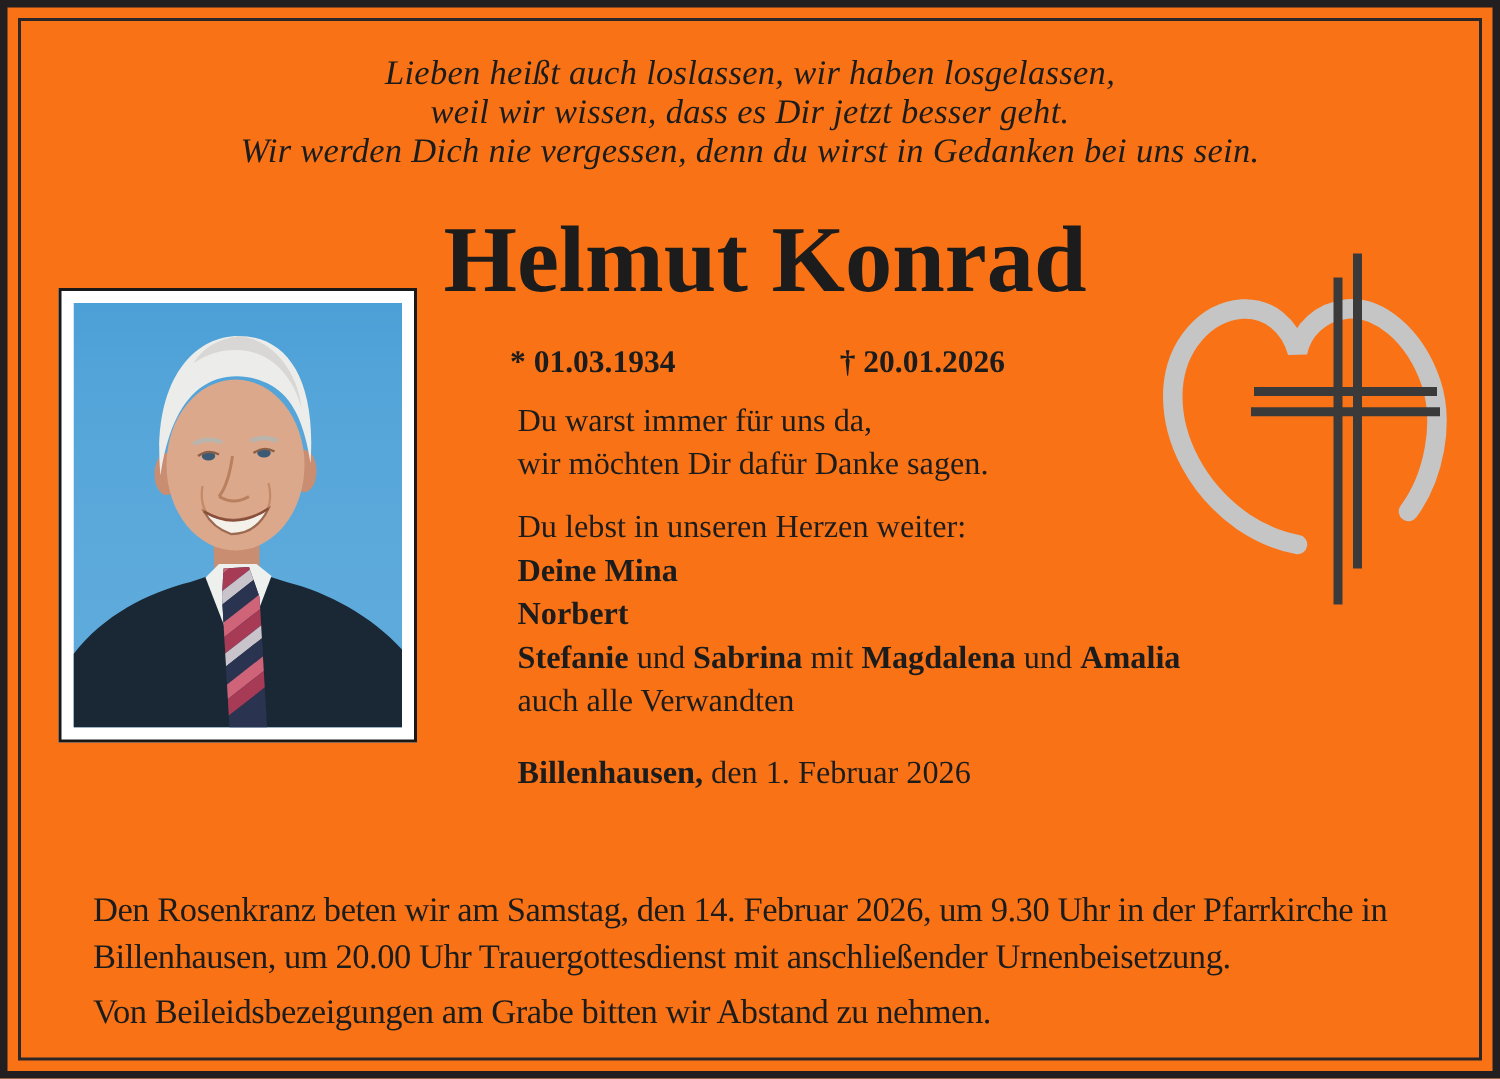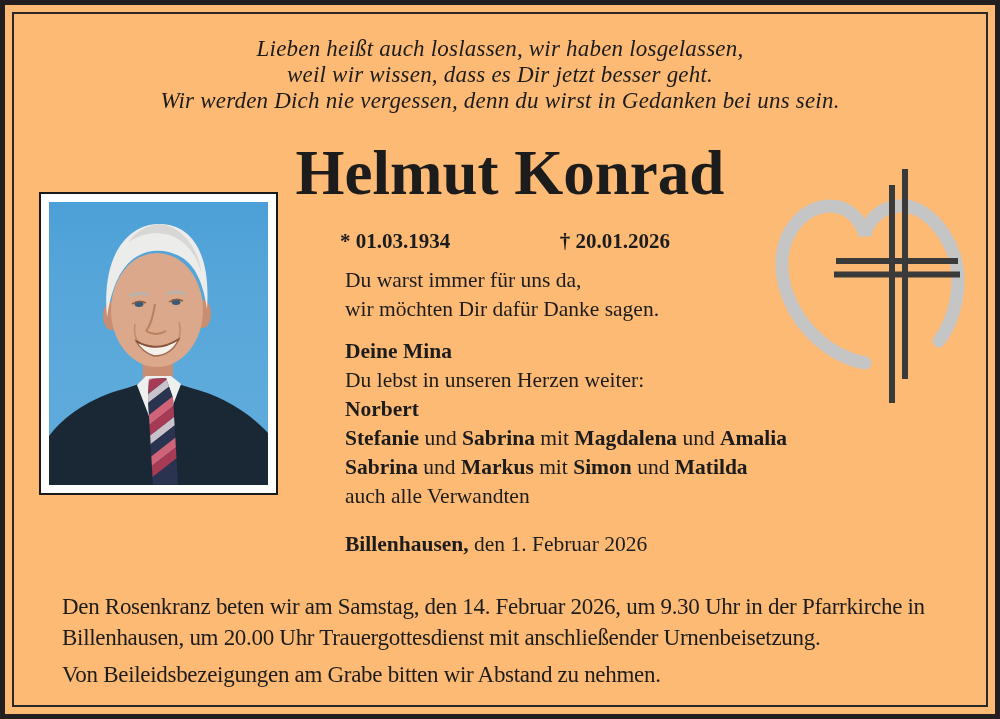--- a/index.html
+++ b/index.html
@@ -1,20 +1,20 @@
 <!DOCTYPE html>
 <html><head>
 <meta charset="utf-8">
 <style>
   html,body{margin:0;padding:0;background:#888;}
   .page{
     position:relative;
     width:1000px;height:719px;
     box-sizing:border-box;
-    background:#fdba74;
+    background:#f97316;
     border:5px solid #231f20;
     font-family:"Liberation Serif", serif;
     color:#1c1c1c;
     overflow:hidden;
   }
   .inner-frame{
     position:absolute; inset:7px;
     border:2px solid #2b2729;
     pointer-events:none;
   }
@@ -163,25 +163,24 @@
       <line x1="62" y1="116.5" x2="188" y2="116.5" stroke-width="6" stroke="#3a3a3a"></line>
     </g>
   </svg>
 
   <div class="tribute">
     <div class="para1">
       <span class="line">Du warst immer für uns da,</span>
       <span class="line">wir möchten Dir dafür Danke sagen.</span>
     </div>
     <div>
+      <span class="line">Du lebst in unseren Herzen weiter:</span>
       <span class="line"><span class="b">Deine Mina</span></span>
-      <span class="line">Du lebst in unseren Herzen weiter:</span>
       <span class="line"><span class="b">Norbert</span></span>
       <span class="line"><span class="b">Stefanie</span><span> und </span><span class="b">Sabrina</span><span> mit </span><span class="b">Magdalena</span><span> und </span><span class="b">Amalia</span></span>
-      <span class="line"><span class="b">Sabrina</span><span> und </span><span class="b">Markus</span><span> mit </span><span class="b">Simon</span><span> und </span><span class="b">Matilda</span></span>
       <span class="line"><span>auch alle Verwandten</span></span>
     </div>
     <div class="dateline"><span class="b">Billenhausen,</span><span> den 1. Februar 2026</span></div>
   </div>
 
   <div class="announcements">
     <div>
       <span class="line">Den Rosenkranz beten wir am Samstag, den 14. Februar 2026, um 9.30 Uhr in der Pfarrkirche in</span>
       <span class="line">Billenhausen, um 20.00 Uhr Trauergottesdienst mit anschließender Urnenbeisetzung.</span>
     </div>

